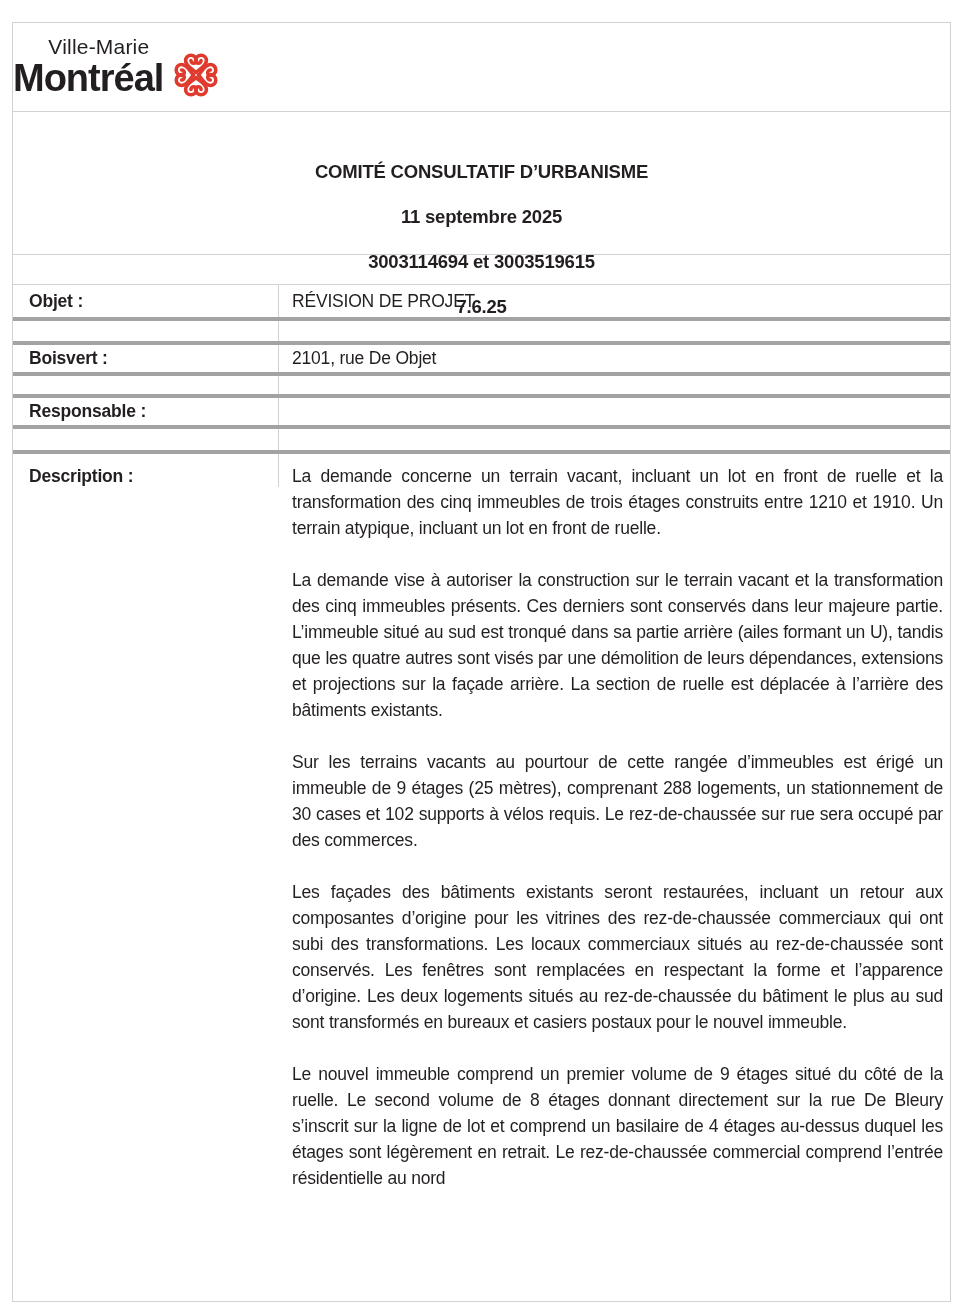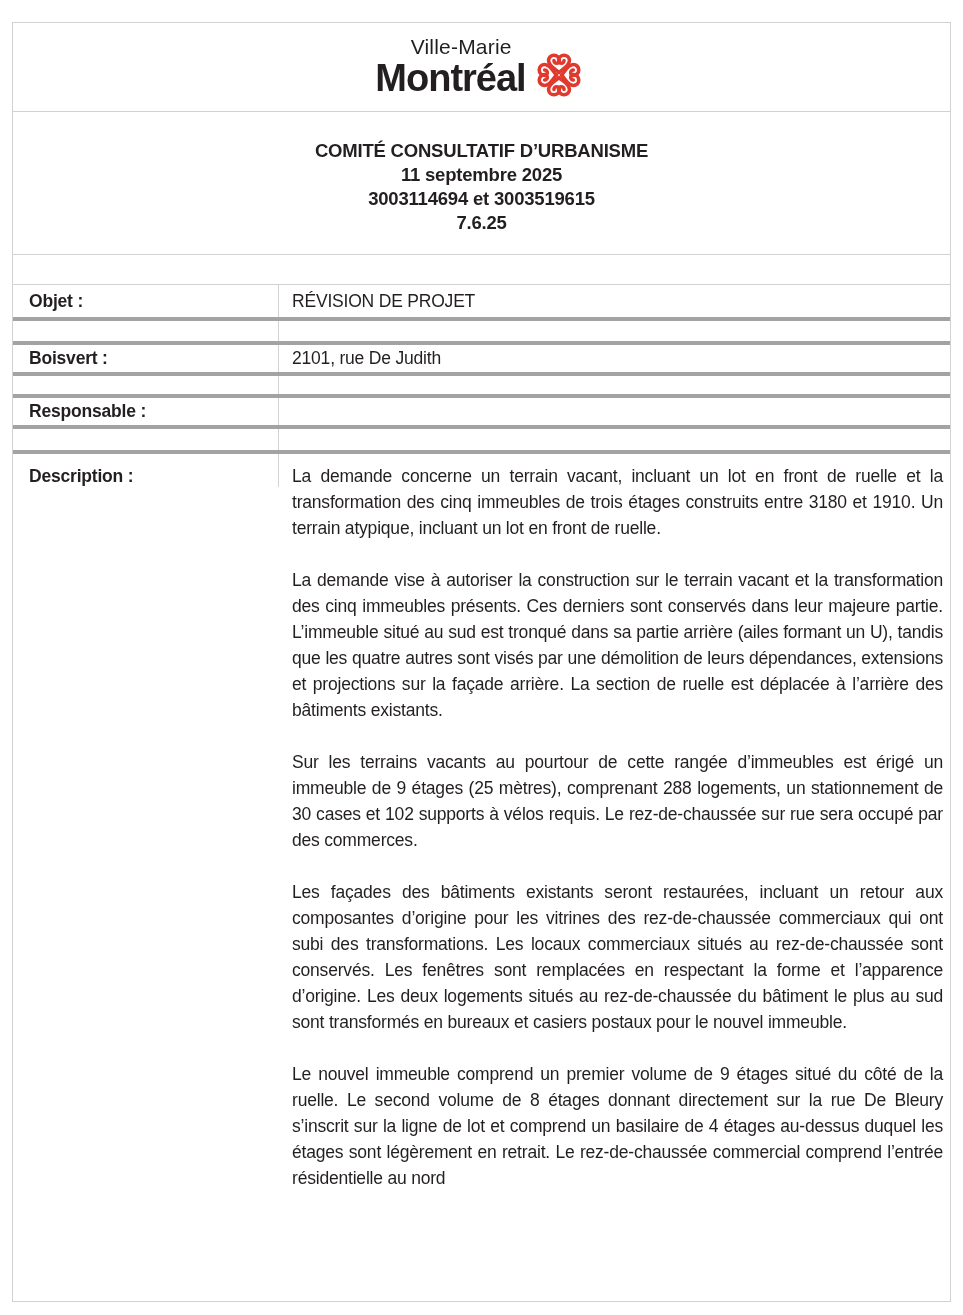--- a/index.html
+++ b/index.html
@@ -23,21 +23,21 @@
     display: flex;
     flex-direction: column;
     background: #ffffff;
   }
   
   .sec-logo {
     height: 89px;
     box-sizing: border-box;
     border-bottom: 1px solid #d2d2d2;
     display: flex;
-    justify-content: center;
+    justify-content: flex-start;
     align-items: center;
   }
   .logo-wrap { display: flex; align-items: flex-end; }
   .wordmark { display: flex; flex-direction: column; align-items: flex-end; }
   .borough {
     font-size: 21px;
     font-weight: 400;
     letter-spacing: 0.2px;
     margin-right: 14px;
     line-height: 22px;
@@ -58,20 +58,21 @@
     flex-direction: column;
     align-items: center;
     padding-top: 27px;
   }
   .title-line {
     font-size: 18.5px;
     font-weight: 700;
     line-height: 24px;
     letter-spacing: -0.2px;
     text-align: center;
+    margin-top: 21px;
   }
   
   .spacer-full {
     height: 30px;
     box-sizing: border-box;
     border-bottom: 1px solid #d2d2d2;
   }
   .t-row {
     display: flex;
     box-sizing: border-box;
@@ -165,39 +166,39 @@
     <div class="cell-label">Objet :</div>
     <div class="cell-value value-bold">RÉVISION DE PROJET</div>
   </div>
   <div class="t-row row-spacer1">
     <div class="cell-label"></div>
     <div class="cell-value"></div>
   </div>
 
   <div class="t-row row-endroit">
     <div class="cell-label">Boisvert :</div>
-    <div class="cell-value">2101, rue De Judith</div>
+    <div class="cell-value">2101, rue De Objet</div>
   </div>
   <div class="t-row row-spacer2">
     <div class="cell-label"></div>
     <div class="cell-value"></div>
   </div>
 
   <div class="t-row row-resp">
     <div class="cell-label">Responsable :</div>
   </div>
   <div class="t-row row-spacer3">
     <div class="cell-label"></div>
     <div class="cell-value"></div>
   </div>
 
   <div class="t-row row-desc">
     <div class="cell-label">Description :</div>
     <div class="cell-value">
-      <p class="desc-par">La demande concerne un terrain vacant, incluant un lot en front de ruelle et la transformation des cinq immeubles de trois étages construits entre 3180 et 1910. Un terrain atypique, incluant un lot en front de ruelle.</p>
+      <p class="desc-par">La demande concerne un terrain vacant, incluant un lot en front de ruelle et la transformation des cinq immeubles de trois étages construits entre 1210 et 1910. Un terrain atypique, incluant un lot en front de ruelle.</p>
       <p class="desc-par">La demande vise à autoriser la construction sur le terrain vacant et la transformation des cinq immeubles présents. Ces derniers sont conservés dans leur majeure partie. L’immeuble situé au sud est tronqué dans sa partie arrière (ailes formant un U), tandis que les quatre autres sont visés par une démolition de leurs dépendances, extensions et projections sur la façade arrière. La section de ruelle est déplacée à l’arrière des bâtiments existants.</p>
       <p class="desc-par">Sur les terrains vacants au pourtour de cette rangée d’immeubles est érigé un immeuble de 9 étages (25 mètres), comprenant 288 logements, un stationnement de 30 cases et 102 supports à vélos requis. Le rez-de-chaussée sur rue sera occupé par des commerces.</p>
       <p class="desc-par">Les façades des bâtiments existants seront restaurées, incluant un retour aux composantes d’origine pour les vitrines des rez-de-chaussée commerciaux qui ont subi des transformations. Les locaux commerciaux situés au rez-de-chaussée sont conservés. Les fenêtres sont remplacées en respectant la forme et l’apparence d’origine. Les deux logements situés au rez-de-chaussée du bâtiment le plus au sud sont transformés en bureaux et casiers postaux pour le nouvel immeuble.</p>
       <p class="desc-par">Le nouvel immeuble comprend un premier volume de 9 étages situé du côté de la ruelle. Le second volume de 8 étages donnant directement sur la rue De Bleury s’inscrit sur la ligne de lot et comprend un basilaire de 4 étages au-dessus duquel les étages sont légèrement en retrait. Le rez-de-chaussée commercial comprend l’entrée résidentielle au nord</p>
     </div>
   </div>
 
 </div>
 
 </body></html>

